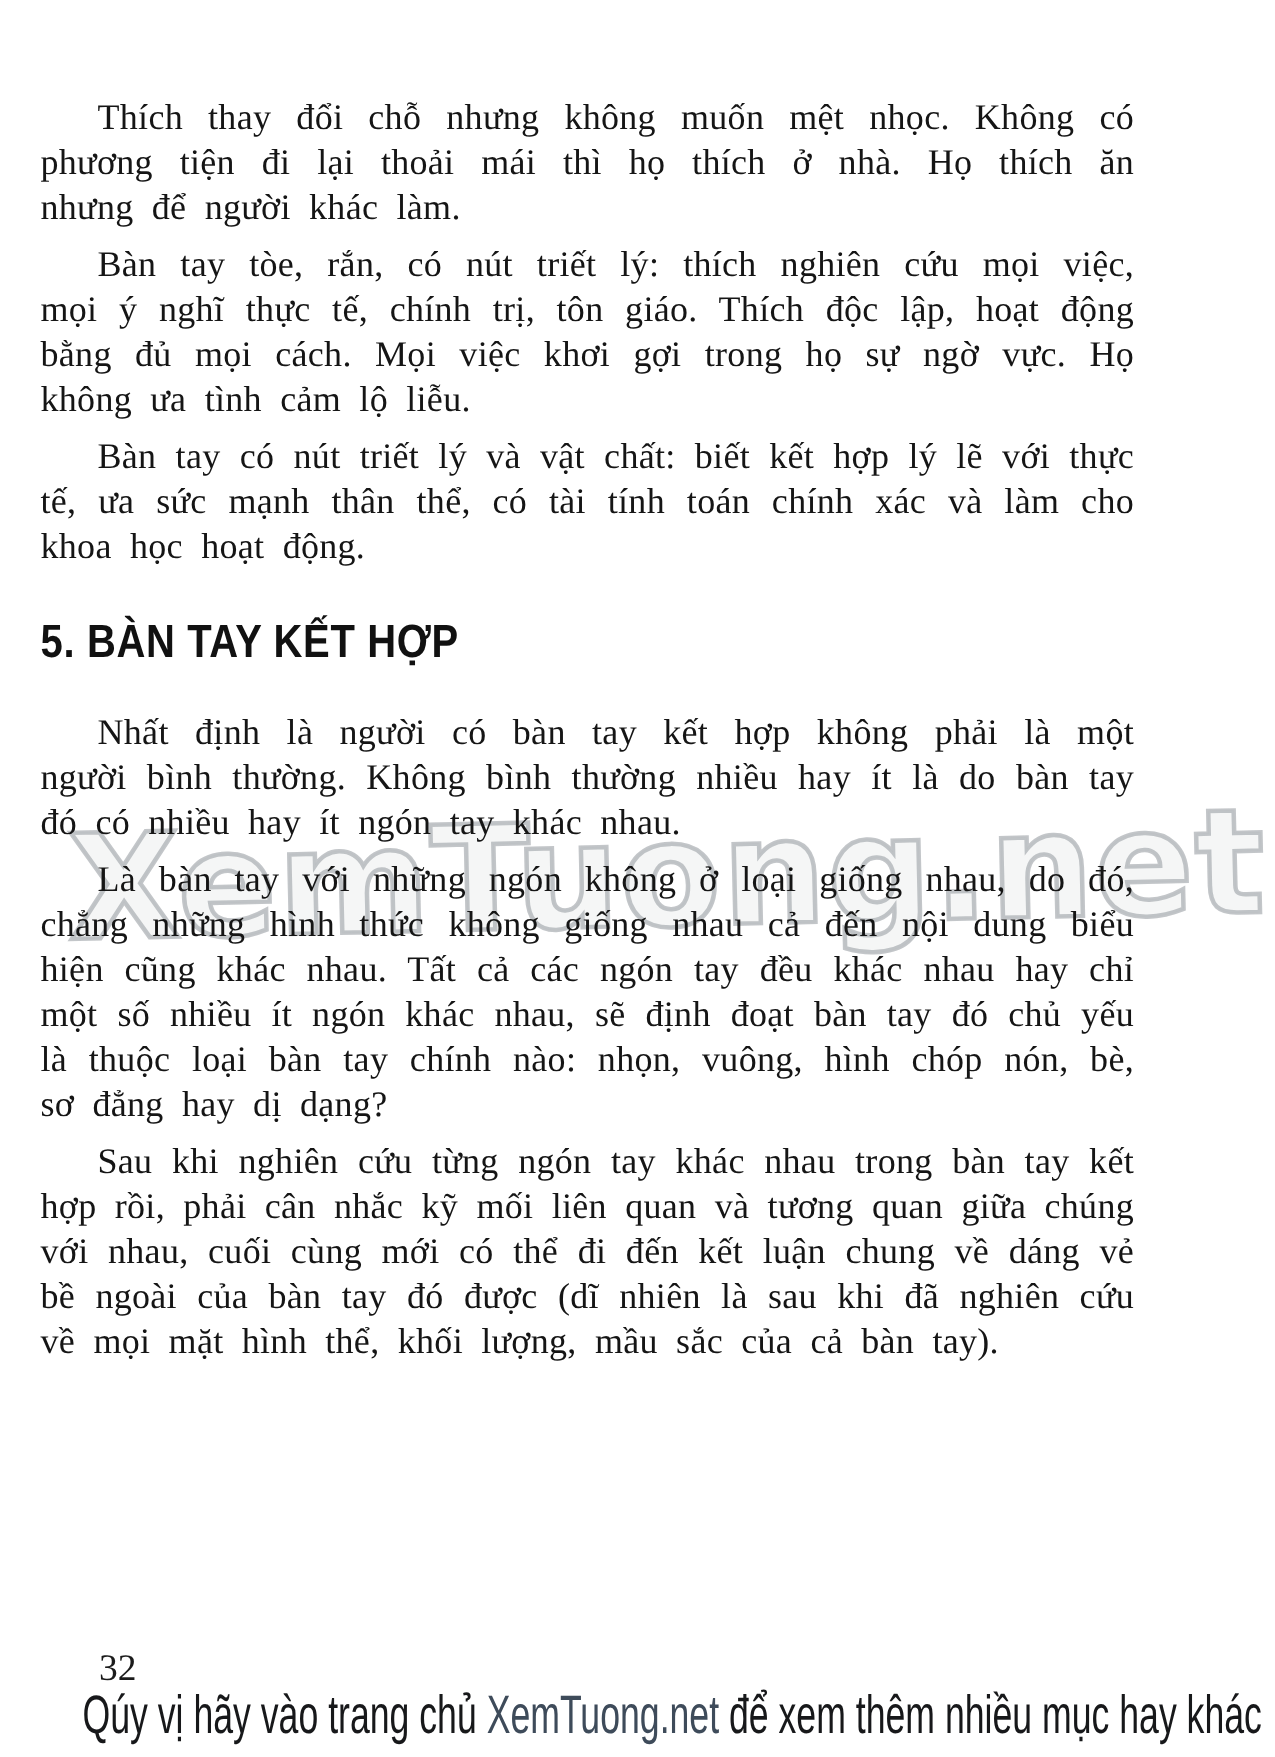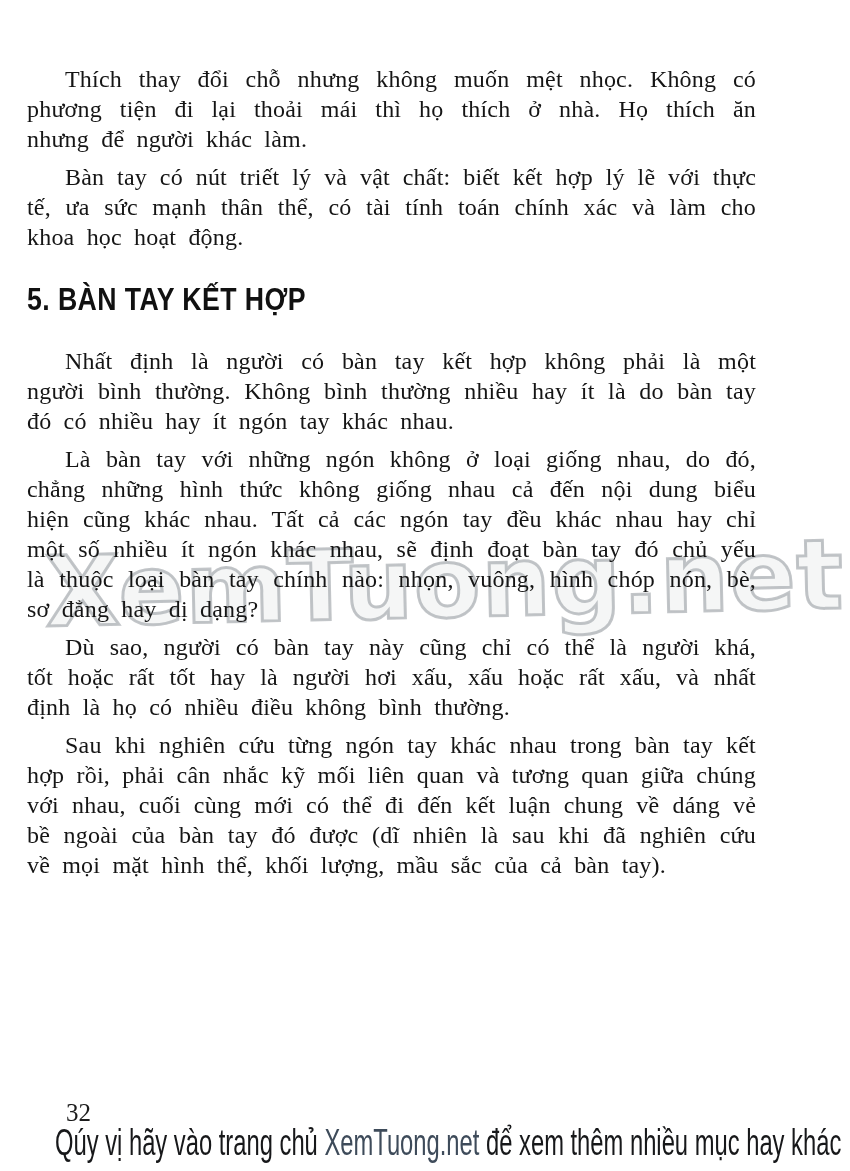--- a/index.html
+++ b/index.html
@@ -89,30 +89,30 @@
 <body>
 
 <div class="page">
 
   <div class="watermark">XemTuong.net</div>
 
   <div class="content">
 
     <p class="body-para">Thích thay đổi chỗ nhưng không muốn mệt nhọc. Không có phương tiện đi lại thoải mái thì họ thích ở nhà. Họ thích ăn nhưng để người khác làm.</p>
 
+    <p class="body-para">Bàn tay tòe, rắn, có nút triết lý: thích nghiên cứu mọi việc, mọi ý nghĩ thực tế, chính trị, tôn giáo. Thích độc lập, hoạt động bằng đủ mọi cách. Mọi việc khơi gợi trong họ sự ngờ vực. Họ không ưa tình cảm lộ liễu.</p>
 
     <p class="body-para">Bàn tay có nút triết lý và vật chất: biết kết hợp lý lẽ với thực tế, ưa sức mạnh thân thể, có tài tính toán chính xác và làm cho khoa học hoạt động.</p>
 
     <h2 class="section-heading">5. BÀN TAY KẾT HỢP</h2>
 
     <p class="body-para">Nhất định là người có bàn tay kết hợp không phải là một người bình thường. Không bình thường nhiều hay ít là do bàn tay đó có nhiều hay ít ngón tay khác nhau.</p>
 
     <p class="body-para">Là bàn tay với những ngón không ở loại giống nhau, do đó, chẳng những hình thức không giống nhau cả đến nội dung biểu hiện cũng khác nhau. Tất cả các ngón tay đều khác nhau hay chỉ một số nhiều ít ngón khác nhau, sẽ định đoạt bàn tay đó chủ yếu là thuộc loại bàn tay chính nào: nhọn, vuông, hình chóp nón, bè, sơ đẳng hay dị dạng?</p>
 
-    <p class="body-para">Dù sao, người có bàn tay này cũng chỉ có thể là người khá, tốt hoặc rất tốt hay là người hơi xấu, xấu hoặc rất xấu, và nhất định là họ có nhiều điều không bình thường.</p>
 
 
     <p class="body-para">Sau khi nghiên cứu từng ngón tay khác nhau trong bàn tay kết hợp rồi, phải cân nhắc kỹ mối liên quan và tương quan giữa chúng với nhau, cuối cùng mới có thể đi đến kết luận chung về dáng vẻ bề ngoài của bàn tay đó được (dĩ nhiên là sau khi đã nghiên cứu về mọi mặt hình thể, khối lượng, mầu sắc của cả bàn tay).</p>
 
   </div>
 
   <div class="page-number">32</div>
 
   <div class="footer-line">
     <span>Qúy vị hãy vào trang chủ </span><a href="#" class="footer-link" style="color: rgb(62, 75, 90);">XemTuong.net</a><span> để xem thêm nhiều mục hay khác</span>

